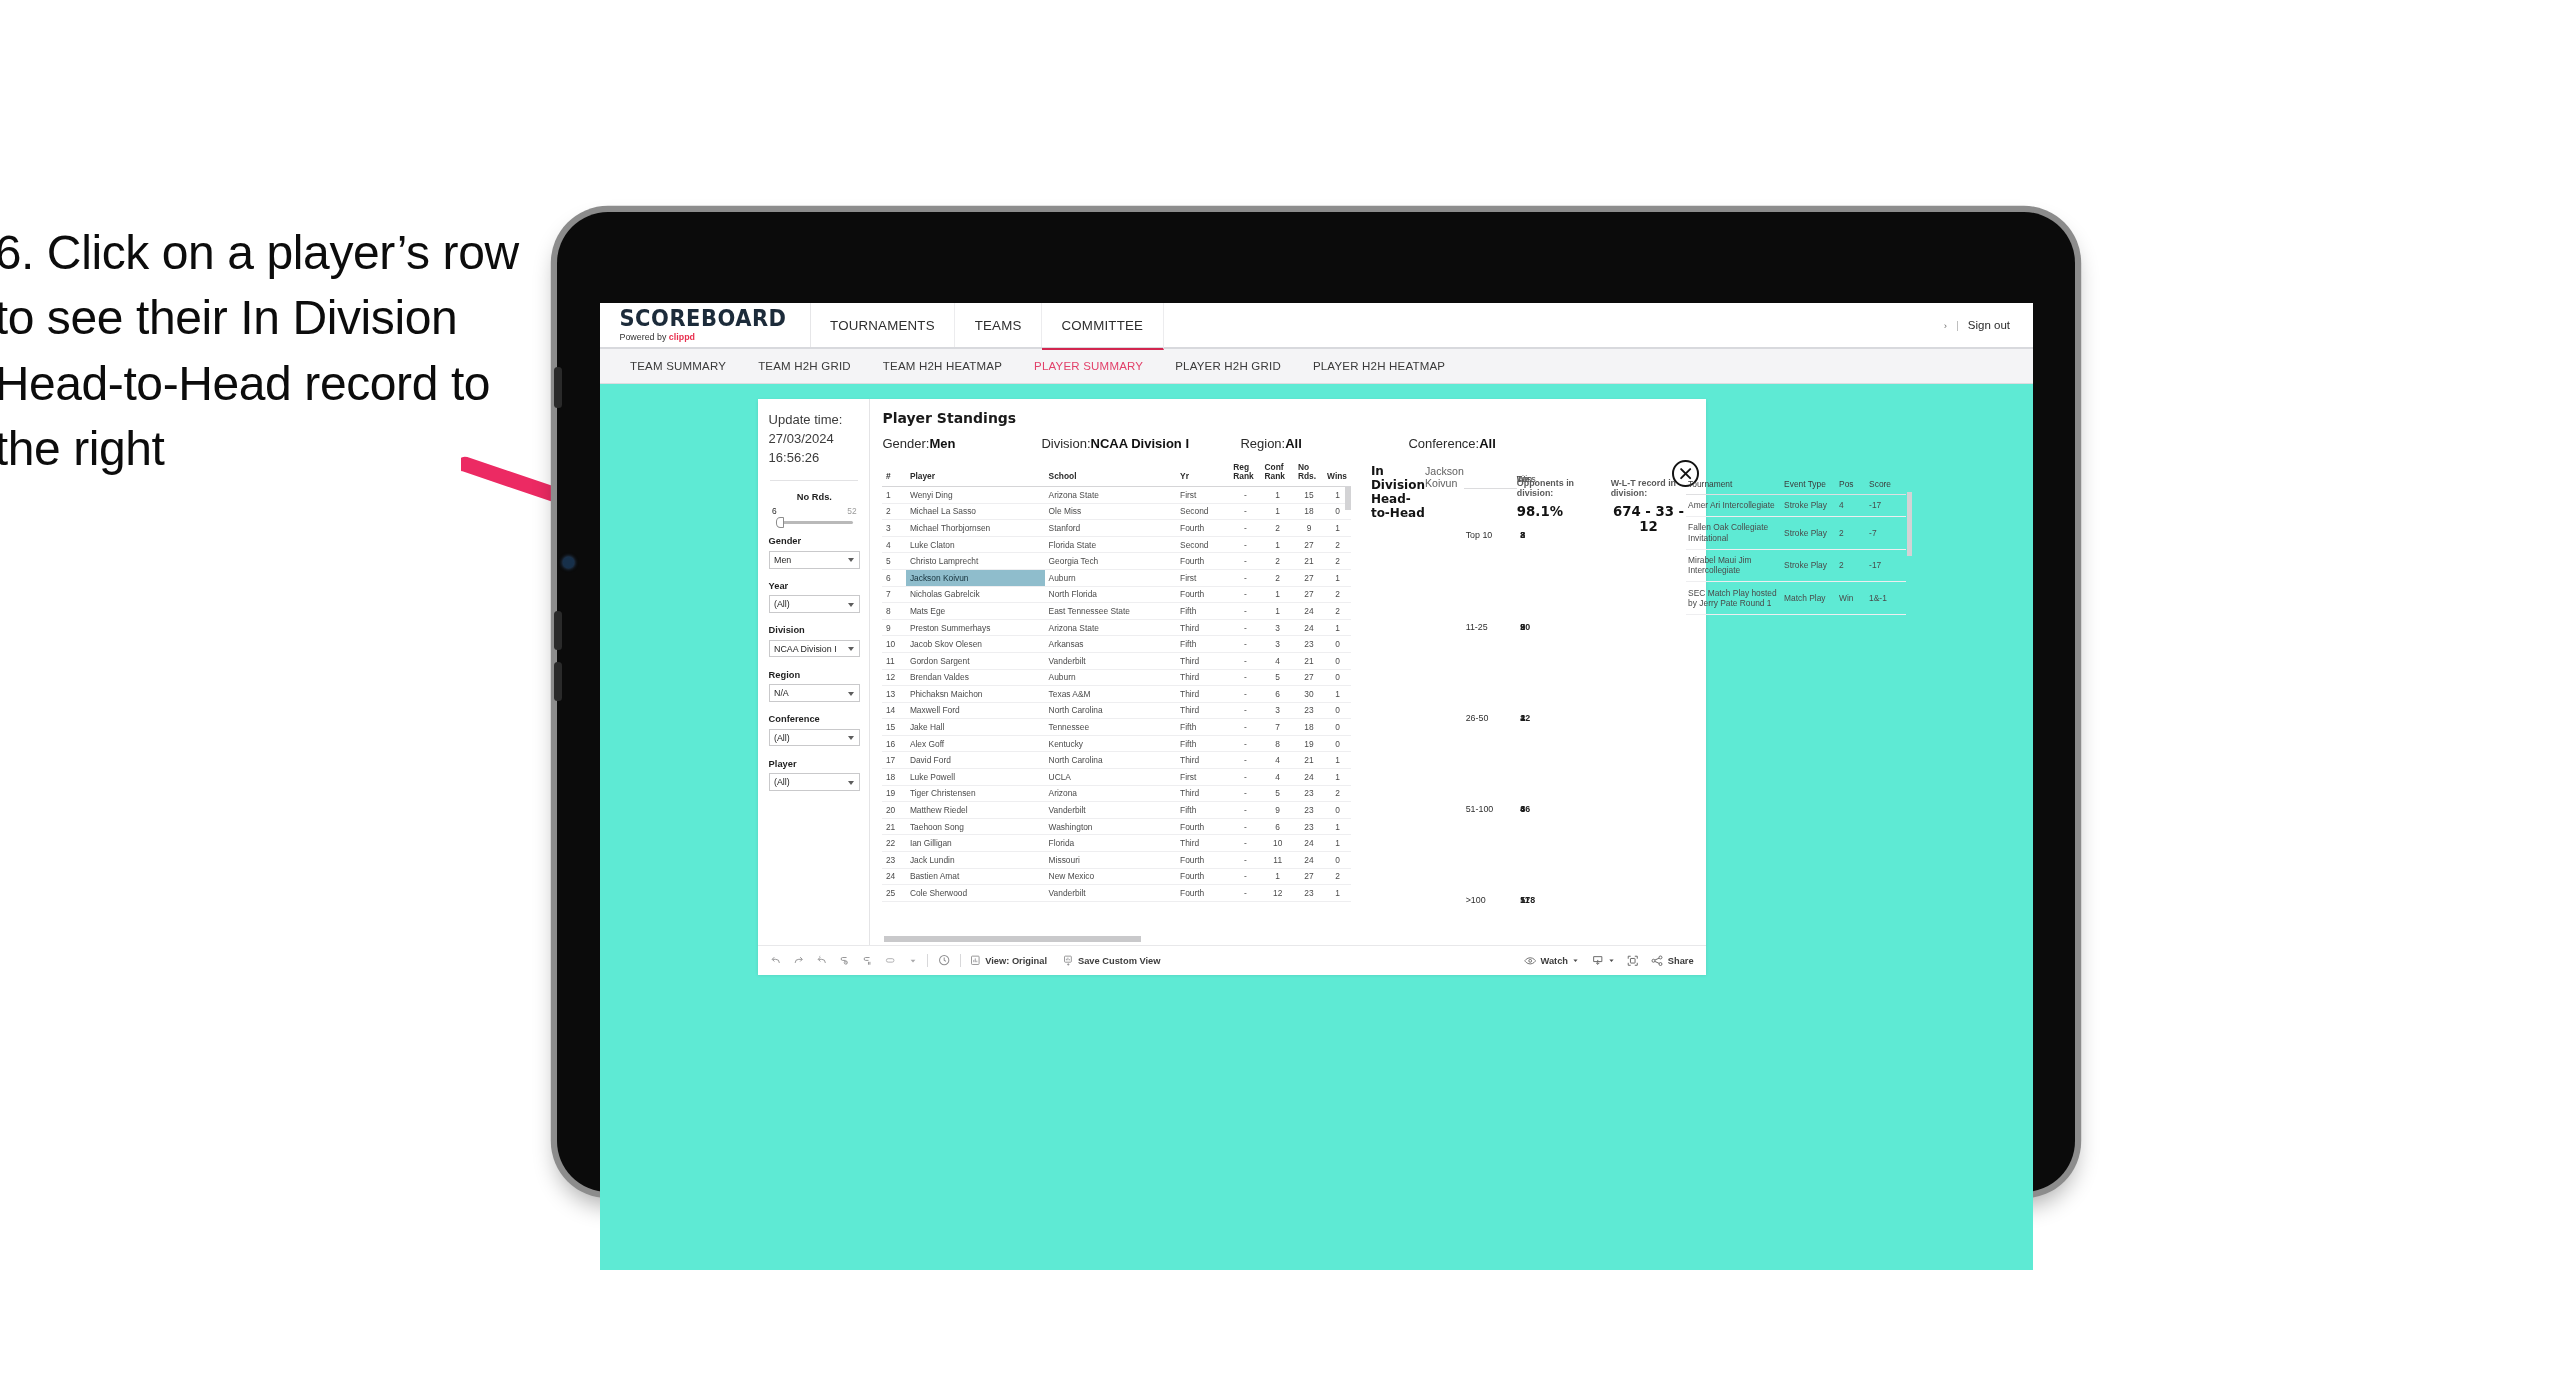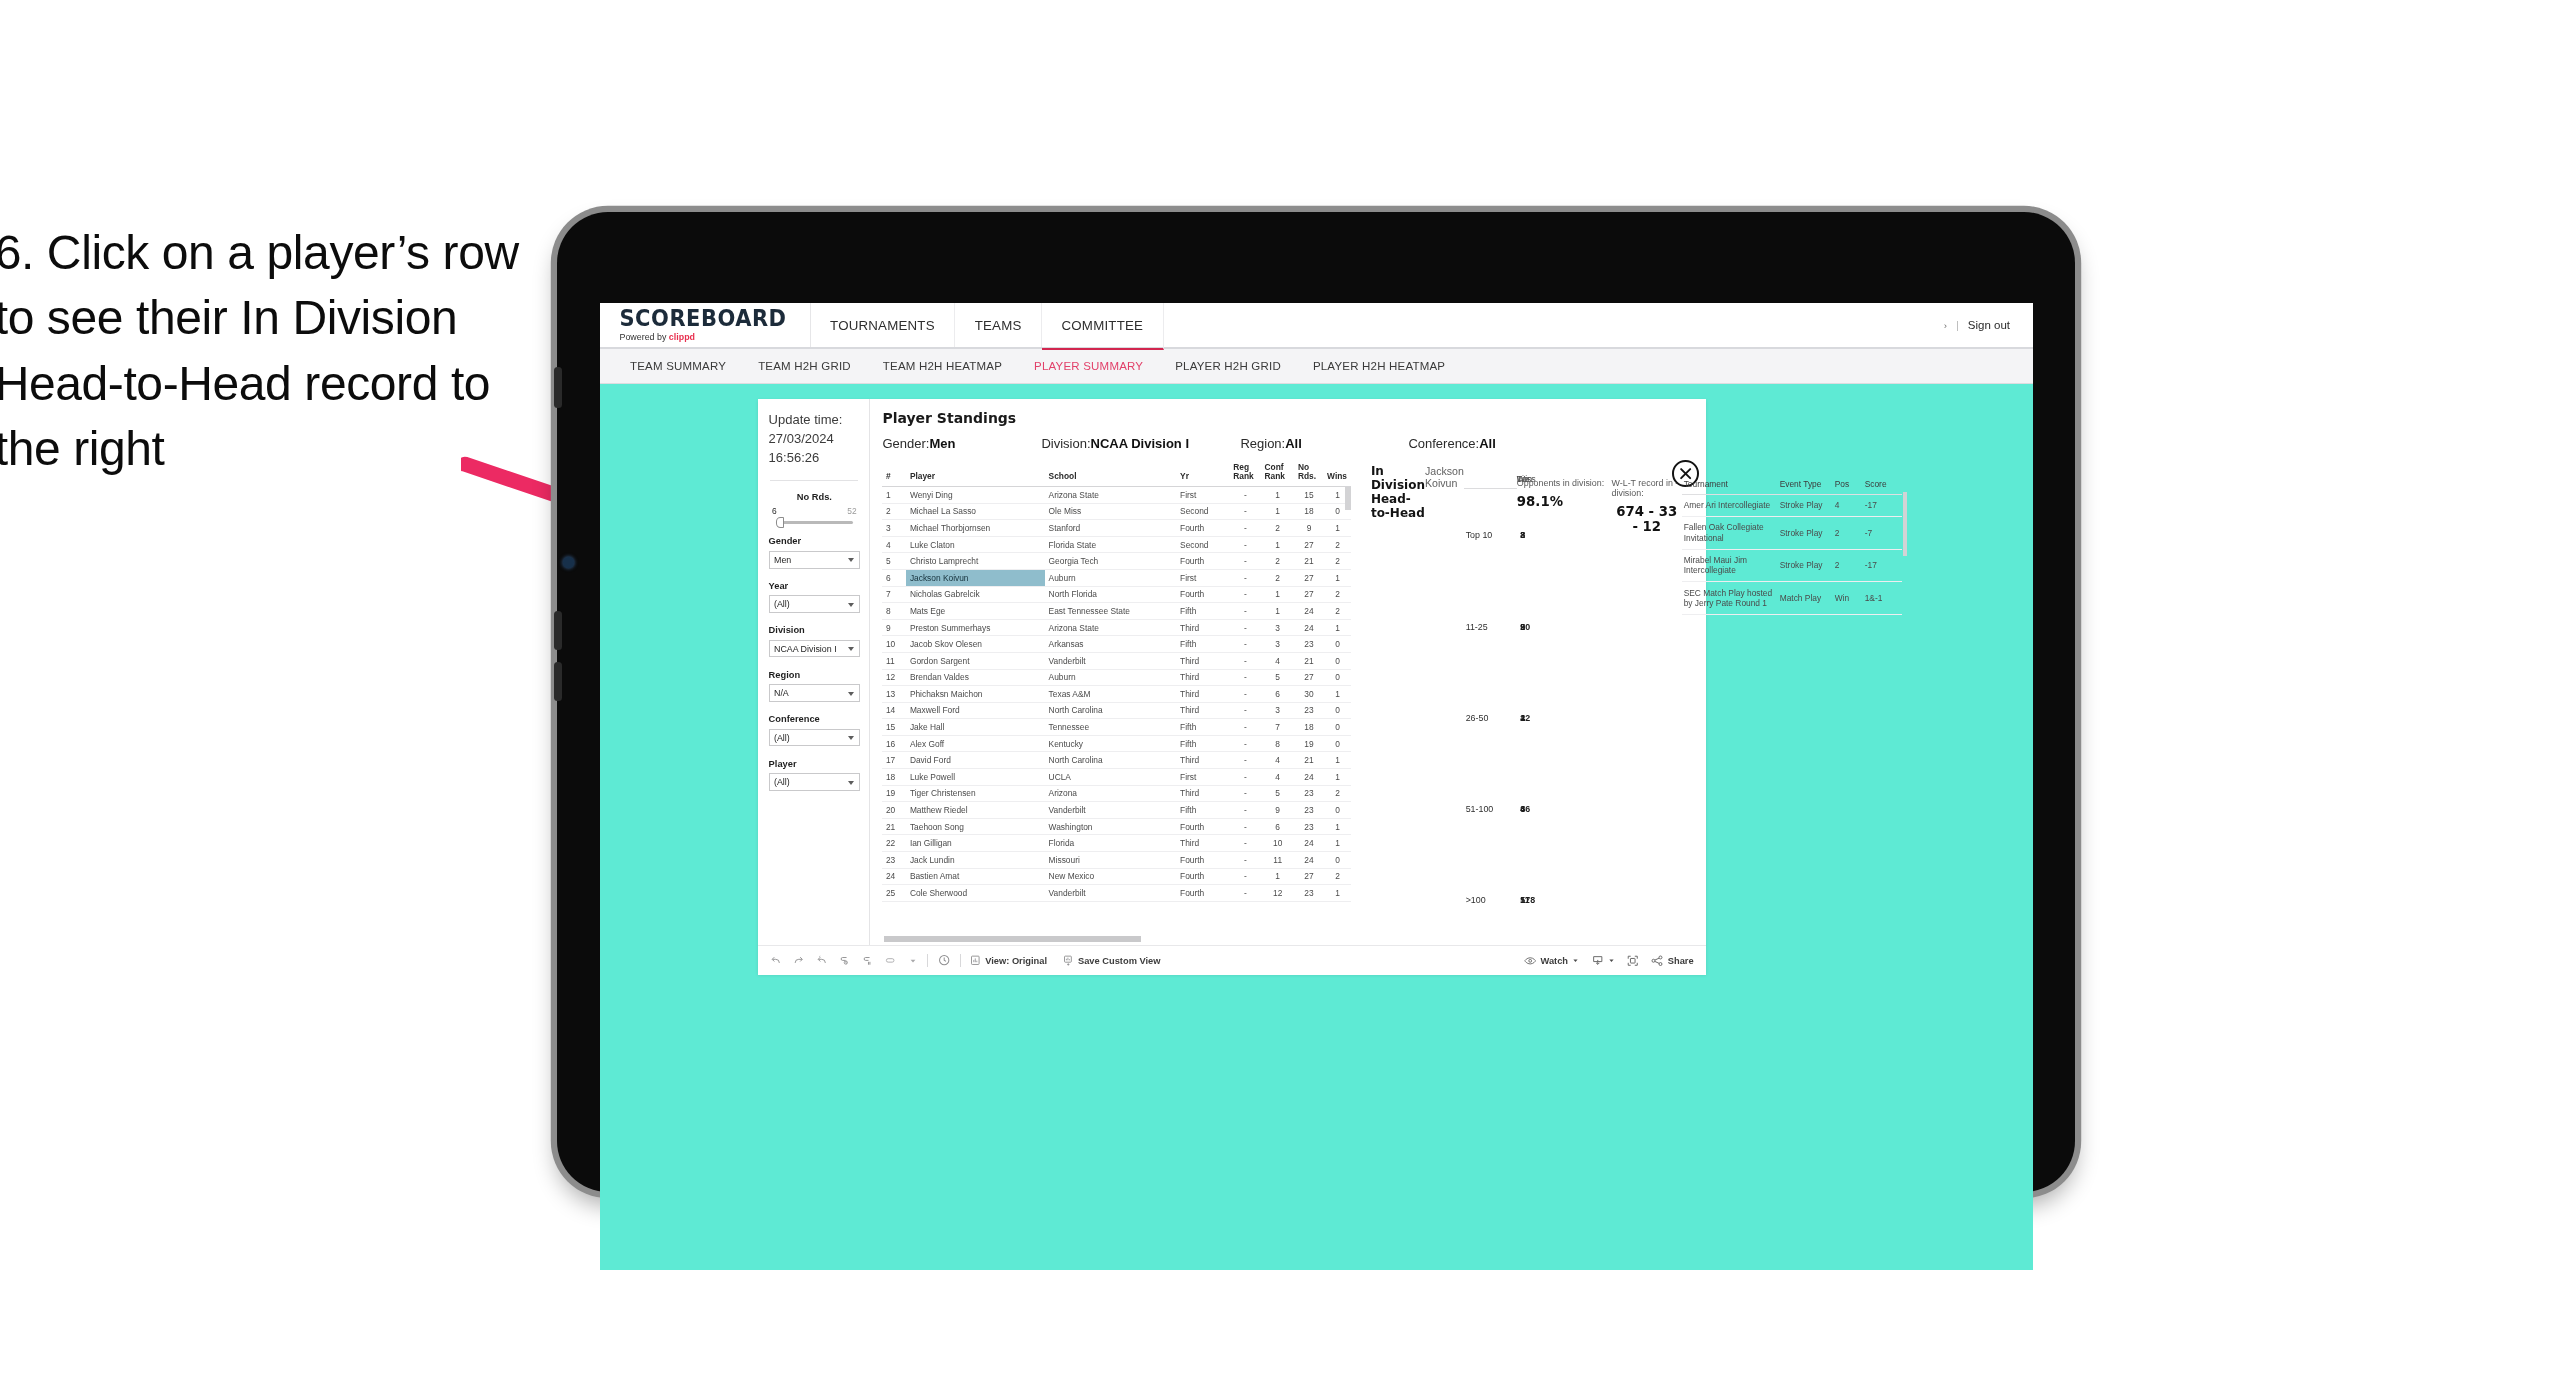--- a/index.html
+++ b/index.html
@@ -200,21 +200,21 @@
   table.hm th {
     font-size: 8.9px; color: #4e4e4e; font-weight: normal;
     text-align: center; padding-bottom: 3.5px; border-bottom: 0.9px solid #dcdcde;
   }
   table.hm th.rh { width: 53px; border-bottom: 0.9px solid #dcdcde; }
   table.hm td { font-size: 8.9px; color: #1d1d1d; font-weight: bold; text-align: right; padding: 6.2px 8.9px 6.2px 3.5px; }
   table.hm td.rlab { font-weight: normal; color: #2f2f2f; text-align: left; padding-left: 1.8px; background: #fff !important; }
 
   .stats { display: flex; margin-top: 14px; }
   .stat { }
-  .stat .lbl { font-size: 8.9px; color: #5a5a5a; }
+  .stat .lbl { font-size: 8.9px; color: #5a5a5a; font-weight: bold; }
   .stat .val { font-size: 13.3px; font-weight: bold; color: #121212; margin-top: 6.2px; font-family: "DejaVu Sans", sans-serif; }
   .stat.s1 { width: 133px; }
   .stat.s2 { }
   .stat.s2 .val { text-align: center; }
 
   .tour-wrap { margin-top: 12.4px; position: relative; flex: 1; min-height: 0; }
   table.tour { width: 100%; border-collapse: collapse; table-layout: fixed; }
   table.tour th {
     font-size: 8.4px; color: #3b3b3b; font-weight: normal; text-align: left;
     padding: 2.7px 3.5px 5.3px 1.8px; border-bottom: 0.9px solid #dfdfe1;

